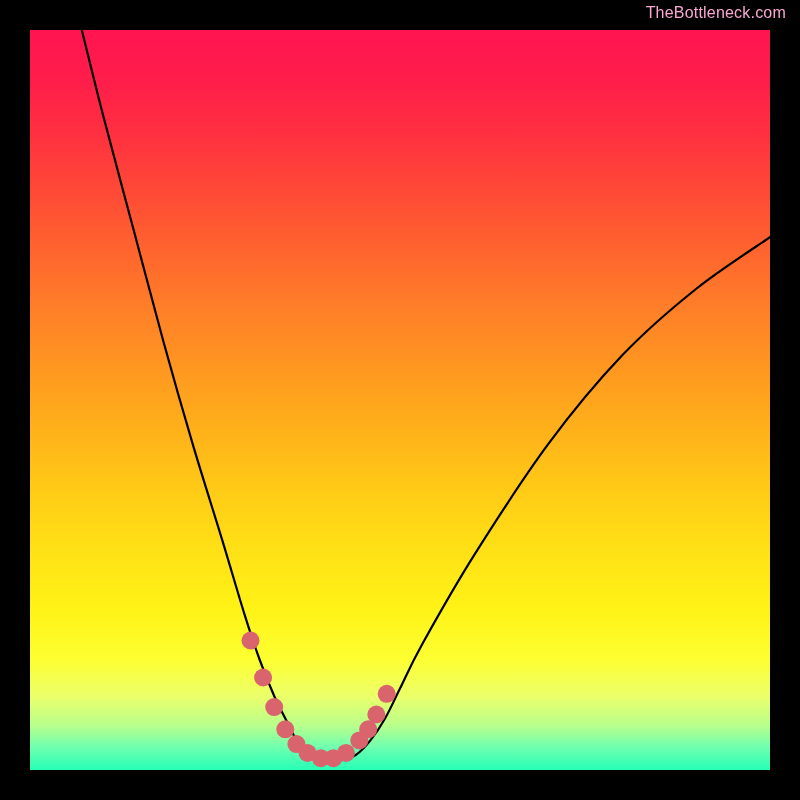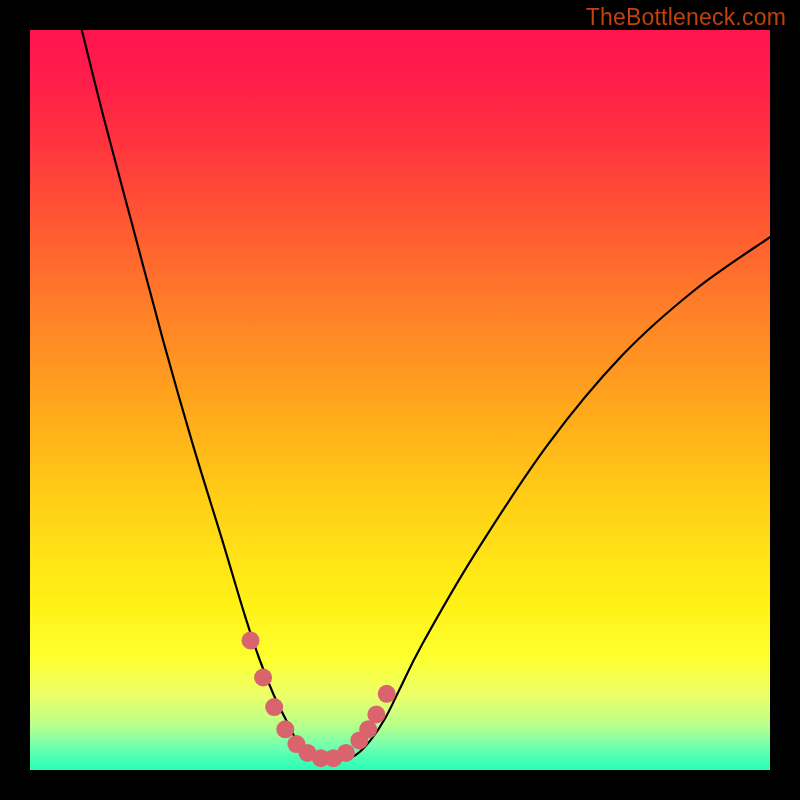--- a/index.html
+++ b/index.html
@@ -39,22 +39,22 @@
       #ecff6a 90%,
       #b8ff8c 94%,
       #6dffb0 97%,
       #26ffb6 100%
     );
   }
   .watermark {
     position: absolute;
     top: 4px;
     right: 14px;
-    color: #c2410c;
-    font-size: 23px;
+    color: #f9a8d4;
+    font-size: 16px;
     font-weight: 400;
     letter-spacing: 0.2px;
     user-select: none;
   }
   svg.overlay {
     position: absolute;
     left: 0;
     top: 0;
     width: 740px;
     height: 740px;

